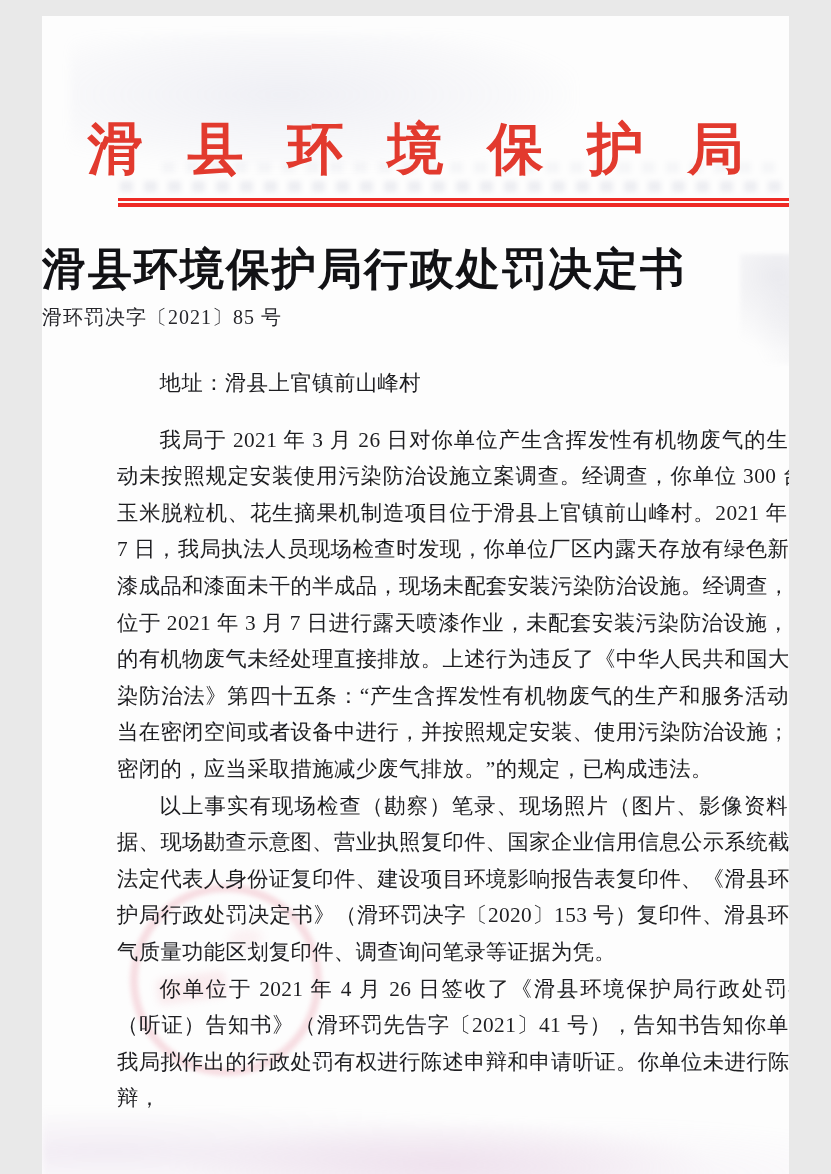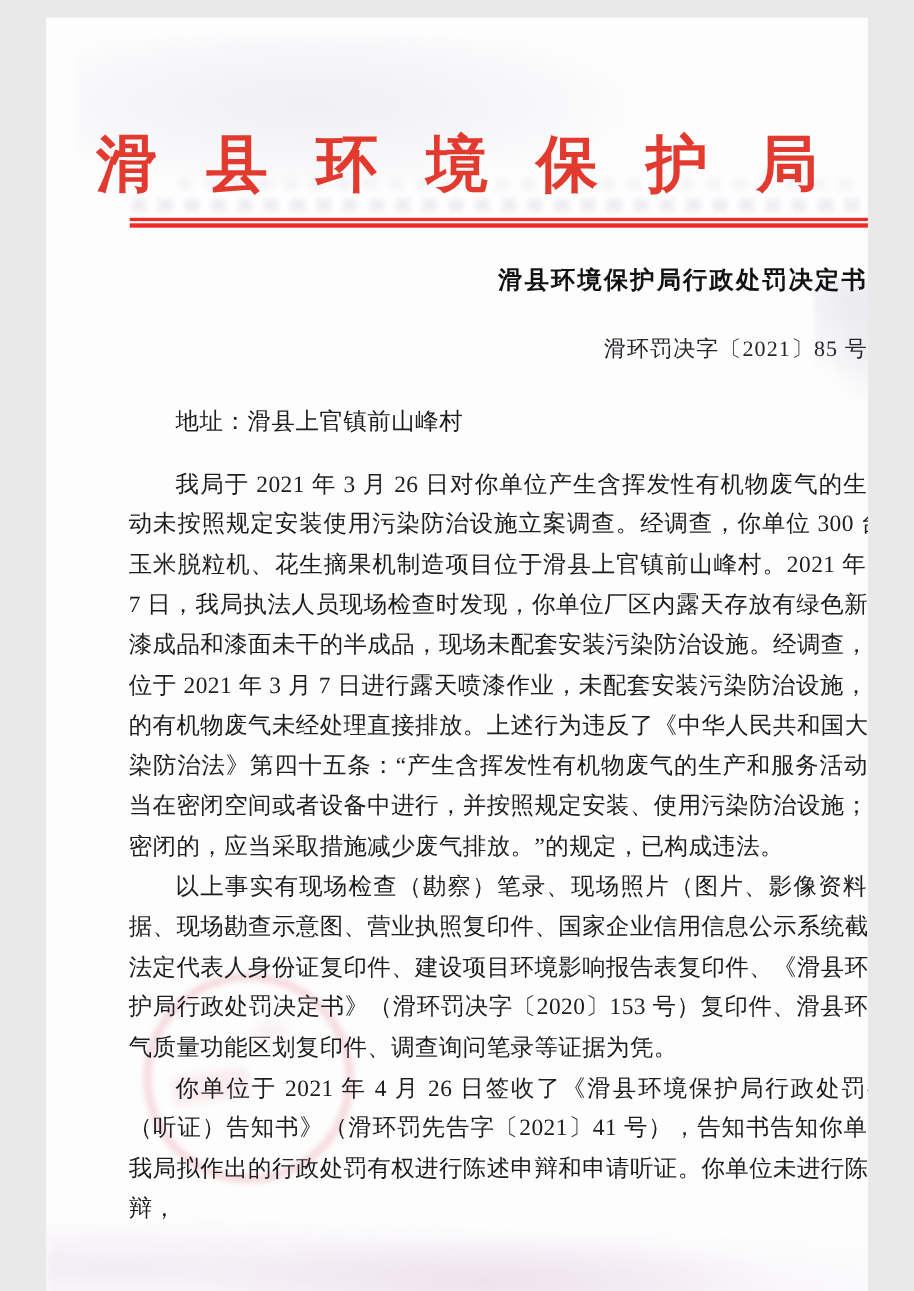--- a/index.html
+++ b/index.html
@@ -79,30 +79,30 @@
     white-space:nowrap;
   }
   .rule{position:absolute;left:76px;top:182px;width:714px;}
   .rule .r1{height:3px;background:var(--rule-red);}
   .rule .gap{height:2px;background:transparent;}
   .rule .r2{height:4px;background:var(--rule-red);}
 
   
   .doc-title{
     position:absolute;left:0;right:0;top:224px;
-    text-align:right;
+    text-align:left;
     font-family:"Liberation Sans","DejaVu Sans",sans-serif;
     font-weight:bold;
-    font-size:22px;
+    font-size:44px;
     letter-spacing:2px;
     color:#121215;
   }
   .doc-number{
     position:absolute;left:0;right:0;top:288px;
-    text-align:right;
+    text-align:left;
     font-size:20px;
     letter-spacing:1px;
     color:#26262b;
   }
 
   
   .content{
     position:absolute;left:75px;top:349px;width:716px;
     font-size:21.3px;
     line-height:36.6px;

